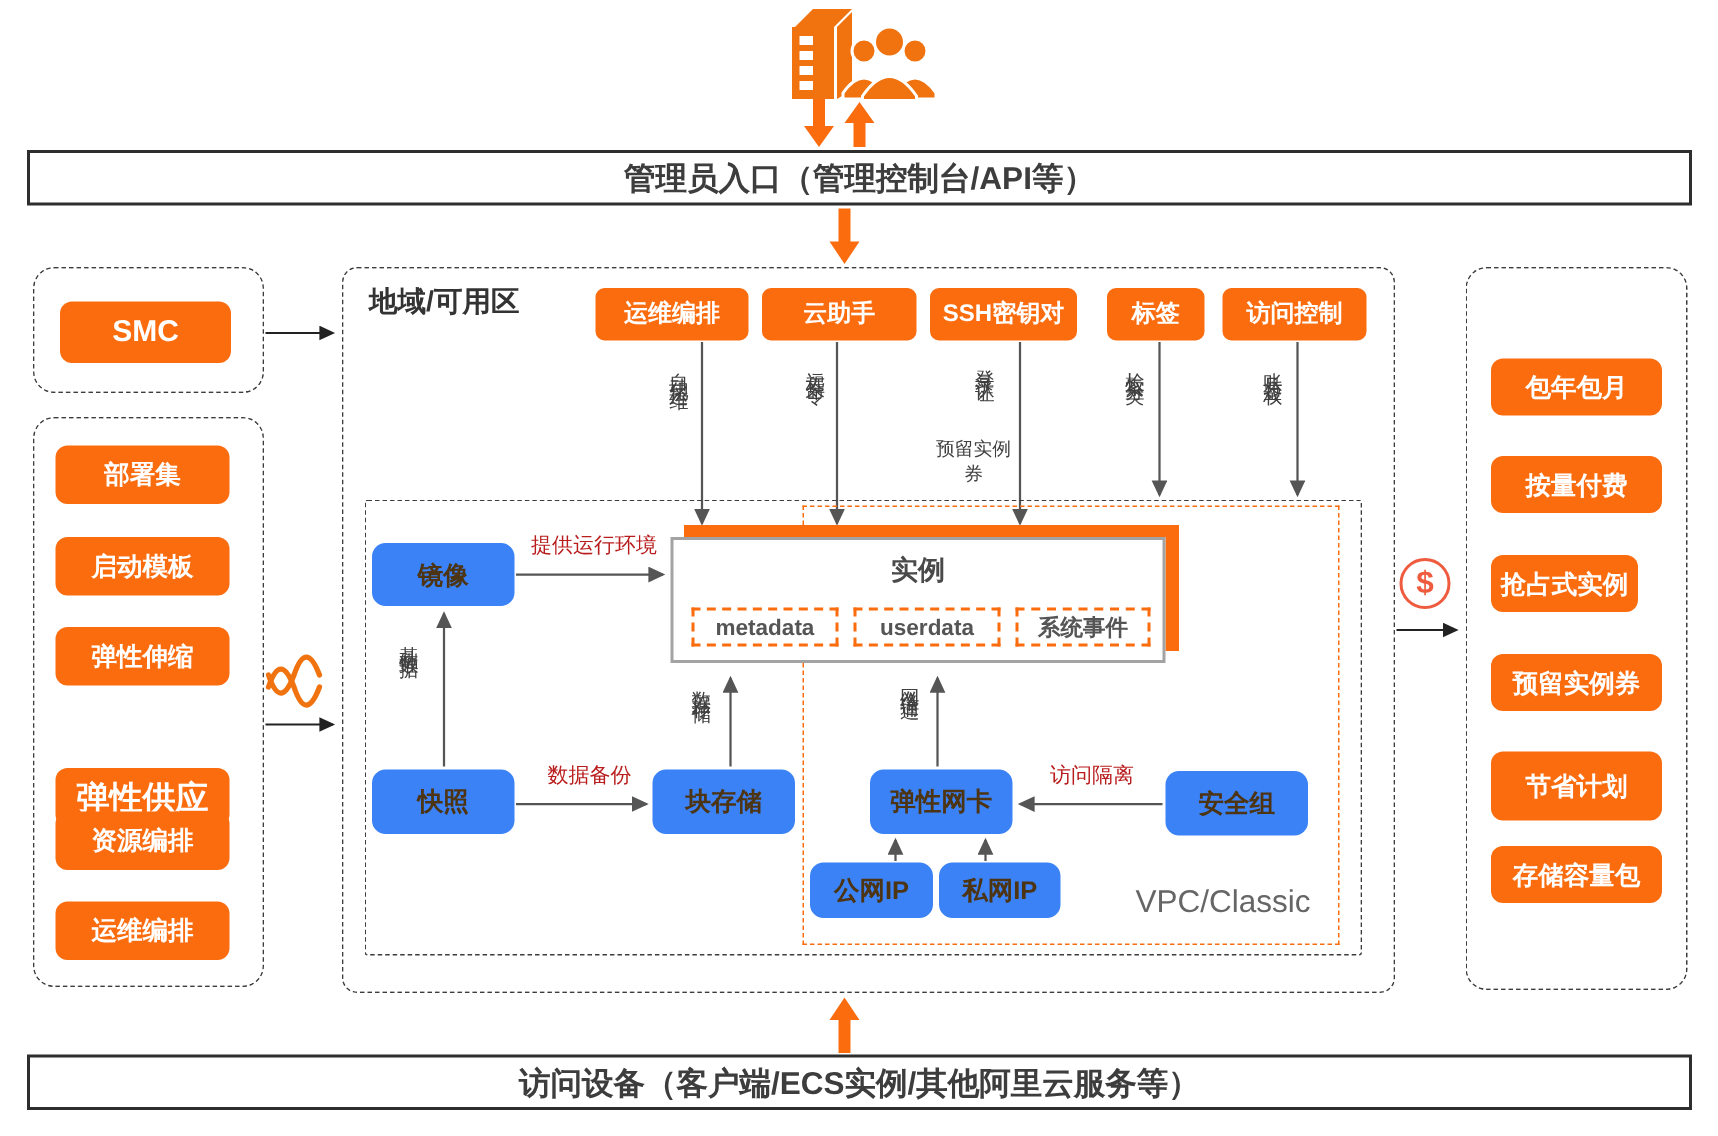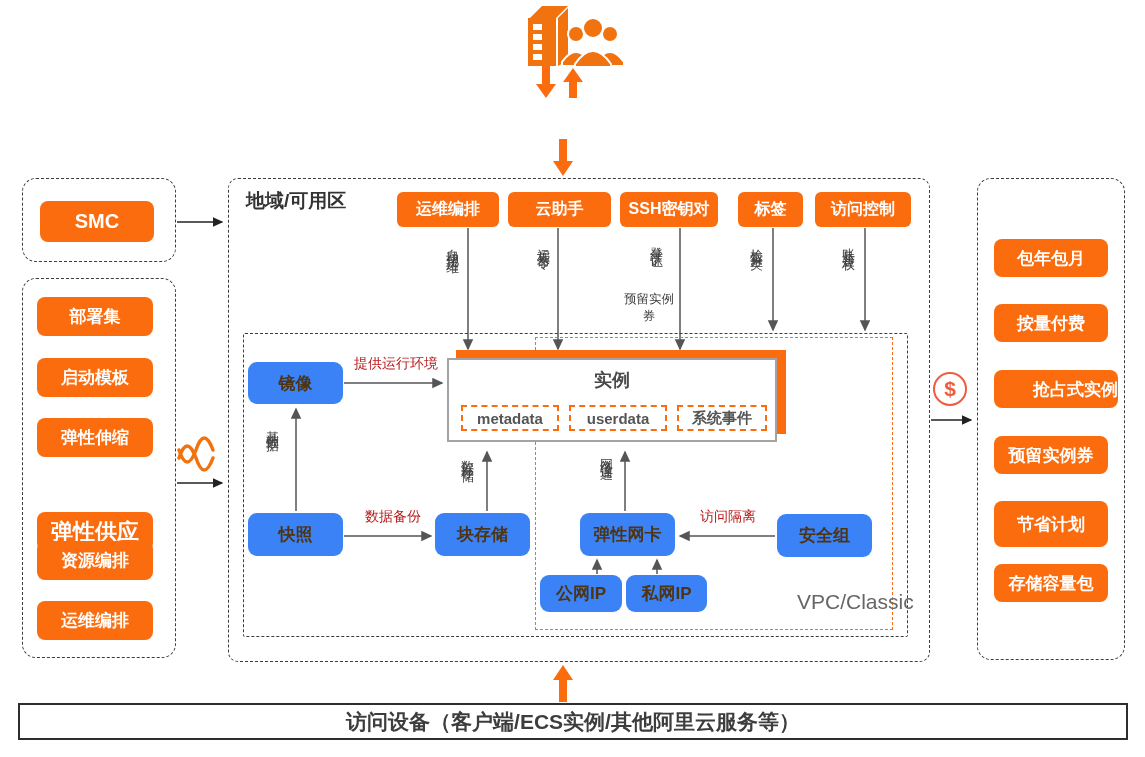--- a/index.html
+++ b/index.html
@@ -16,21 +16,21 @@
   .obtn{background:#fb6c0f;color:#fff;font-weight:bold;display:flex;align-items:center;
         justify-content:center;border-radius:8px;box-sizing:border-box;}
   .abtn{background:#3b82f6;color:#4d3514;font-weight:bold;display:flex;align-items:center;
         justify-content:center;border-radius:9px;font-size:17px;box-sizing:border-box;}
   .vnote{writing-mode:vertical-rl;text-orientation:upright;font-size:13px;color:#3f3f3f;
          letter-spacing:3px;line-height:1;}
   .hnote{font-size:14px;color:#b91c1c;text-align:center;}
   .card-child{border:2px dashed #fb6c0f;color:#555;font-weight:bold;font-size:15px;
               display:flex;align-items:center;justify-content:center;background:#fff;box-sizing:border-box;}
   .region-label{font-size:19px;font-weight:bold;color:#333;}
-  .vpc-label{font-size:21px;color:#666;margin-left:40px;}
+  .vpc-label{font-size:21px;color:#666;}
 </style>
 </head>
 <body>
 
 <div id="canvas">
 
   <svg class="overlay">
     <defs>
       <marker id="ag" markerWidth="8" markerHeight="8" refX="6.5" refY="3.5" orient="auto">
         <path d="M0,0 L7.5,3.5 L0,7 z" fill="#555"></path>
@@ -80,20 +80,23 @@
     <rect x="21" y="40" width="9" height="6" fill="#fff"></rect>
     <rect x="21" y="50" width="9" height="6" fill="#fff"></rect>
     <circle cx="64" cy="30" r="8" fill="#f0730f" stroke="#fff" stroke-width="2"></circle>
     <path d="M50,58 q14,-20 28,0 v4 h-28 z" fill="#f0730f" stroke="#fff" stroke-width="2"></path>
     <circle cx="98" cy="30" r="8" fill="#f0730f" stroke="#fff" stroke-width="2"></circle>
     <path d="M84,58 q14,-20 28,0 v4 h-28 z" fill="#f0730f" stroke="#fff" stroke-width="2"></path>
     <circle cx="81" cy="24" r="10" fill="#f0730f" stroke="#fff" stroke-width="2"></circle>
     <path d="M63,60 q18,-26 36,0 v3 h-36 z" fill="#f0730f" stroke="#fff" stroke-width="2"></path>
   </svg>
 
+  <div class="abs lvl banner" style="left:18px;top:100px;width:1110px;height:37px;">
+    <span>管理员入口（管理控制台/API等）</span>
+  </div>
 
   <div class="abs lvl dash r14" style="left:22px;top:178px;width:154px;height:84px;"></div>
   <div class="abs lvl obtn" style="left:40px;top:201px;width:114px;height:41px;font-size:20px;">
     <span>SMC</span>
   </div>
 
   <div class="abs lvl dash r14" style="left:22px;top:278px;width:154px;height:380px;"></div>
   <div class="abs lvl obtn" style="left:37px;top:297px;width:116px;height:39px;font-size:17px;">
     <span>部署集</span>
     </div>
@@ -197,21 +200,21 @@
     <span>$</span>
     </div>
 
   <div class="abs lvl dash r14" style="left:977px;top:178px;width:148px;height:482px;"></div>
   <div class="abs lvl obtn" style="left:994px;top:239px;width:114px;height:38px;font-size:17px;">
     <span>包年包月</span>
     </div>
   <div class="abs lvl obtn" style="left:994px;top:304px;width:114px;height:38px;font-size:17px;">
     <span>按量付费</span>
     </div>
-  <div class="abs lvl obtn" style="left:994px;top:370px;width:124px;height:38px;font-size:17px;justify-content:flex-end;">
+  <div class="abs lvl obtn" style="left:994px;top:370px;width:98px;height:38px;font-size:17px;">
     <span>抢占式实例</span>
     </div>
   <div class="abs lvl obtn" style="left:994px;top:436px;width:114px;height:38px;font-size:17px;">
     <span>预留实例券</span>
     </div>
   <div class="abs lvl obtn" style="left:994px;top:501px;width:114px;height:46px;font-size:17px;">
     <span>节省计划</span>
     </div>
   <div class="abs lvl obtn" style="left:994px;top:564px;width:114px;height:38px;font-size:17px;">
     <span>存储容量包</span>

